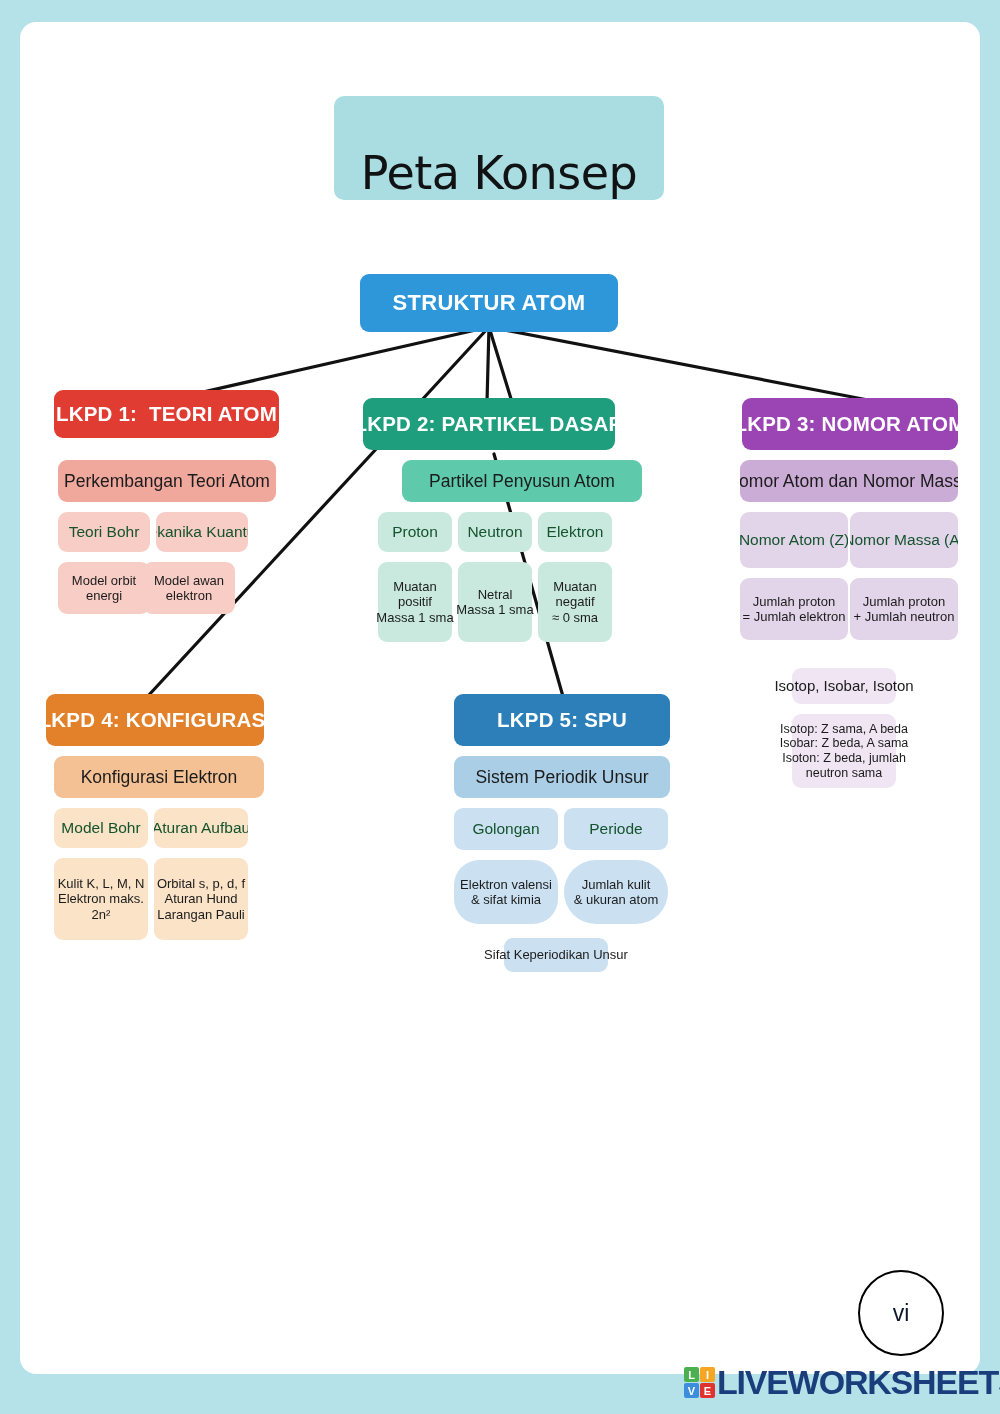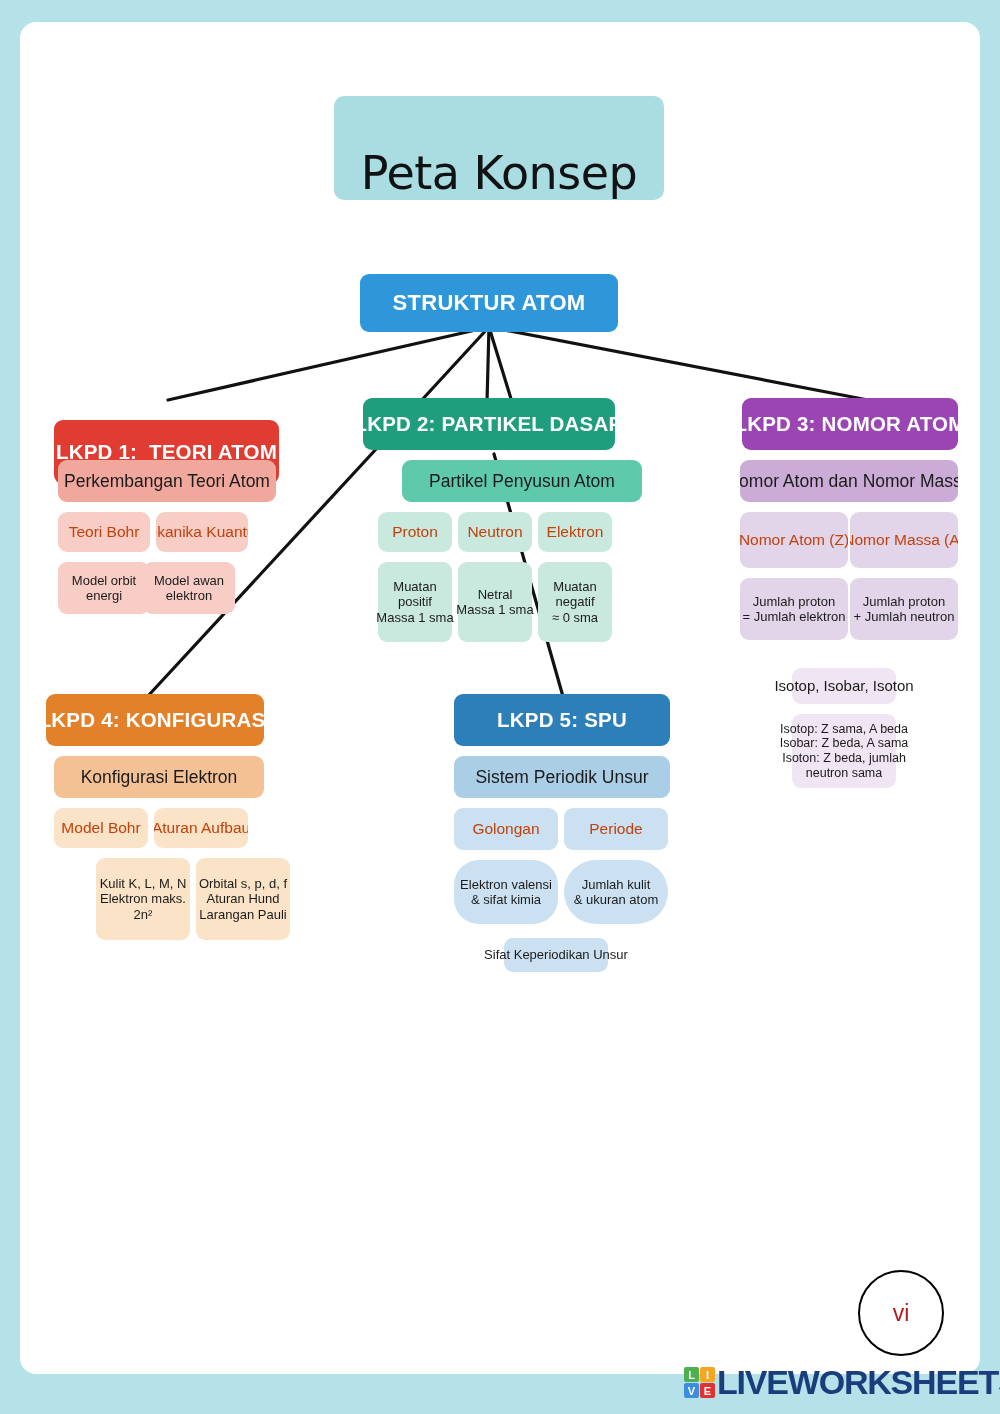--- a/index.html
+++ b/index.html
@@ -66,51 +66,51 @@
 
   
   .s1 .txt{font-size:17.5px;color:#1b1b1b;}
   .s1-red{background:#f0a79c;}
   .s1-green{background:#5ec9ab;margin-left:32px;}
   .s1-purple{background:#cbacd6;}
   .s1-orange{background:#f3c194;}
   .s1-blue{background:#a9cee6;}
 
   
-  .s2 .txt{font-size:15.5px;color:#c2410c;}
+  .s2 .txt{font-size:15.5px;color:#14532d;}
   .s2-red{background:#f7cdc6;}
   .s2-green{background:#c9e9de;}
   .s2-purple{background:#e2d4e9;}
   .s2-orange{background:#fae3c6;}
   .s2-blue{background:#cbe1f1;}
 
   
   .s3 .txt{font-size:13px;color:#1b1b1b;}
   .s3-red{background:#f7cdc6;}
   .s3-green{background:#c9e9de;}
   .s3-purple{background:#e2d4e9;}
-  .s3-orange{background:#fae3c6;margin-left:42px;}
+  .s3-orange{background:#fae3c6;}
   .s3-blue{background:#cbe1f1;}
 
   .s4 .txt{font-size:12.5px;color:#1b1b1b;text-align:center;}
   .s4-purple{background:#f0e5f3;}
 
   
   #wires{position:absolute;left:0;top:0;width:960px;height:1352px;z-index:1;pointer-events:none;}
 
   
   .pagenum{
     position:absolute;
     width:82px;height:82px;
     border:2.5px solid #000;
     border-radius:50%;
     display:flex;align-items:center;justify-content:center;
     z-index:4;
   }
-  .pagenum .txt{font-size:23px;color:#b91c1c;}
+  .pagenum .txt{font-size:23px;color:#0f172a;}
 
   
   .lw{
     position:absolute;
     display:flex;align-items:center;
     z-index:5;
   }
   .lw-mark{
     display:grid;
     grid-template-columns:15px 15px;
@@ -155,21 +155,21 @@
   </svg>
 
   <div class="title-box" style="left:314px;top:74px;width:330px;height:104px;">
     <span class="txt">Peta Konsep</span>
   </div>
 
   <div class="node root" style="left:340px;top:252px;width:258px;height:58px;">
     <span class="txt">STRUKTUR ATOM</span>
   </div>
 
-  <div class="node hdr hdr-red clip" style="left:34px;top:398px;width:225px;height:64px;">
+  <div class="node hdr hdr-red clip" style="left:34px;top:368px;width:225px;height:48px;">
     <span class="txt">LKPD 1:  TEORI ATOM</span>
   </div>
   <div class="node s1 s1-red" style="left:38px;top:438px;width:218px;height:42px;">
     <span class="txt">Perkembangan Teori Atom</span>
   </div>
   <div class="node s2 s2-red clip" style="left:38px;top:490px;width:92px;height:40px;">
     <span class="txt">Teori Bohr</span>
   </div>
   <div class="node s2 s2-red clip" style="left:136px;top:490px;width:92px;height:40px;">
     <span class="txt">Mekanika Kuantum</span>

